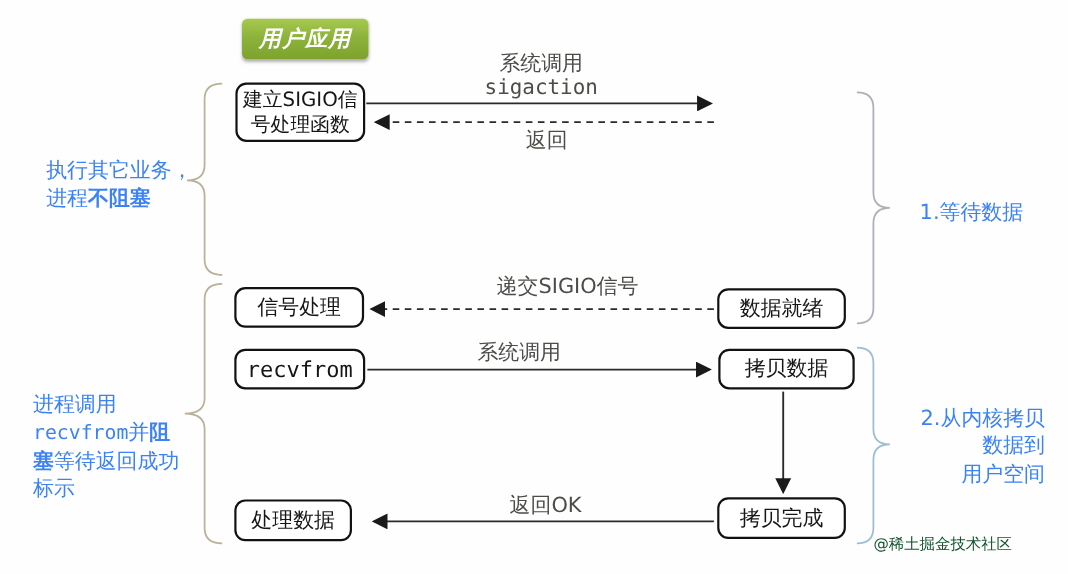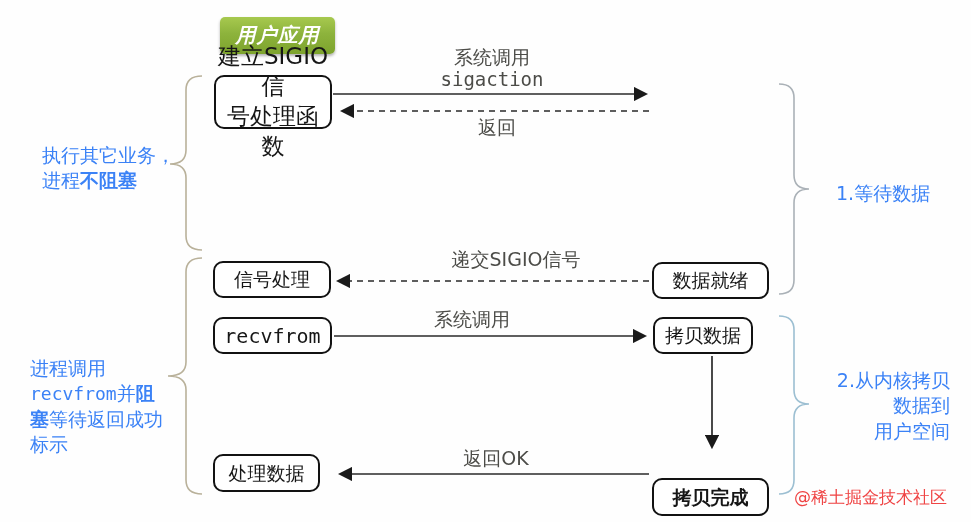--- a/index.html
+++ b/index.html
@@ -10,28 +10,28 @@
   .overlay{position:absolute;left:0;top:0;width:971px;height:522px;pointer-events:none;}
   
   .box{
     position:absolute;background:#ffffff;border:2.5px solid #121212;border-radius:10px;
     display:flex;align-items:center;justify-content:center;text-align:center;
     font-size:19px;color:#161616;box-sizing:border-box;line-height:1.3;
   }
   .preline{white-space:pre-line;}
   .mono{font-family:"DejaVu Sans Mono","Liberation Mono",monospace;}
   .b{font-weight:700;}
-  #b-setup{left:214px;top:75px;width:118px;height:54px;font-size:23px;}
+  #b-setup{left:214px;top:75px;width:118px;height:54px;font-size:18px;}
   #b-nodata{left:655px;top:83px;width:115px;height:37px;}
   #b-sighandler{left:213px;top:261px;width:118px;height:37px;}
   #b-dataready{left:652px;top:262px;width:117px;height:37px;}
   #b-recvfrom{left:213px;top:317px;width:119px;height:37px;font-size:20px;}
-  #b-copydata{left:653px;top:317px;width:100px;height:37px;}
+  #b-copydata{left:653px;top:317px;width:124px;height:37px;}
   #b-processdata{left:213px;top:454px;width:107px;height:38px;}
-  #b-copydone{left:652px;top:478px;width:117px;height:38px;font-weight:bold;}
+  #b-copydone{left:652px;top:452px;width:117px;height:38px;}
   
   .hdr{
     position:absolute;display:flex;align-items:center;justify-content:center;
     color:#ffffff;font-weight:700;font-size:20px;border-radius:5px;
     box-shadow:0 2px 3px rgba(0,0,0,.3);letter-spacing:1px;
   }
   #h-user{left:220px;top:17px;width:115px;height:37px;
     background:linear-gradient(180deg,#a7c94f 0%,#8db33c 45%,#7da32d 100%);font-style:italic;}
   #h-kernel{left:654px;top:17px;width:116px;height:37px;
     background:linear-gradient(180deg,#4dbcdd 0%,#2da4cc 45%,#1d90ba 100%);}
@@ -44,21 +44,21 @@
   #l-syscall-mid{left:472px;top:307px;}
   #l-returnok{left:473px;top:446px;margin-left:23px;}
   
   .note{position:absolute;color:#3b82f6;font-size:19px;line-height:1.34;white-space:pre-line;}
   #n-left-top{left:42px;top:143px;width:160px;}
   #n-left-bottom{left:30px;top:356px;width:160px;}
   #n-left-bottom .mono{font-size:18px;}
   #n-right-top{left:836px;top:181px;}
   #n-right-bottom{left:820px;top:368px;width:130px;text-align:right;}
   
-  .watermark{position:absolute;left:794px;top:486px;font-size:17px;color:#ef4444;white-space:nowrap;}
+  .watermark{position:absolute;left:794px;top:486px;font-size:14px;color:#14532d;white-space:nowrap;}
 </style>
 </head>
 <body>
 
 <div class="canvas">
 
   <svg class="overlay" width="971" height="522" viewBox="0 0 971 522" xmlns="http://www.w3.org/2000/svg">
     <defs>
       <marker id="ah" viewBox="0 0 10 10" refX="8.5" refY="5" markerWidth="8.5" markerHeight="8.5" orient="auto-start-reverse">
         <path d="M0,0 L10,5 L0,10 z" fill="#1a1a1a"></path>

